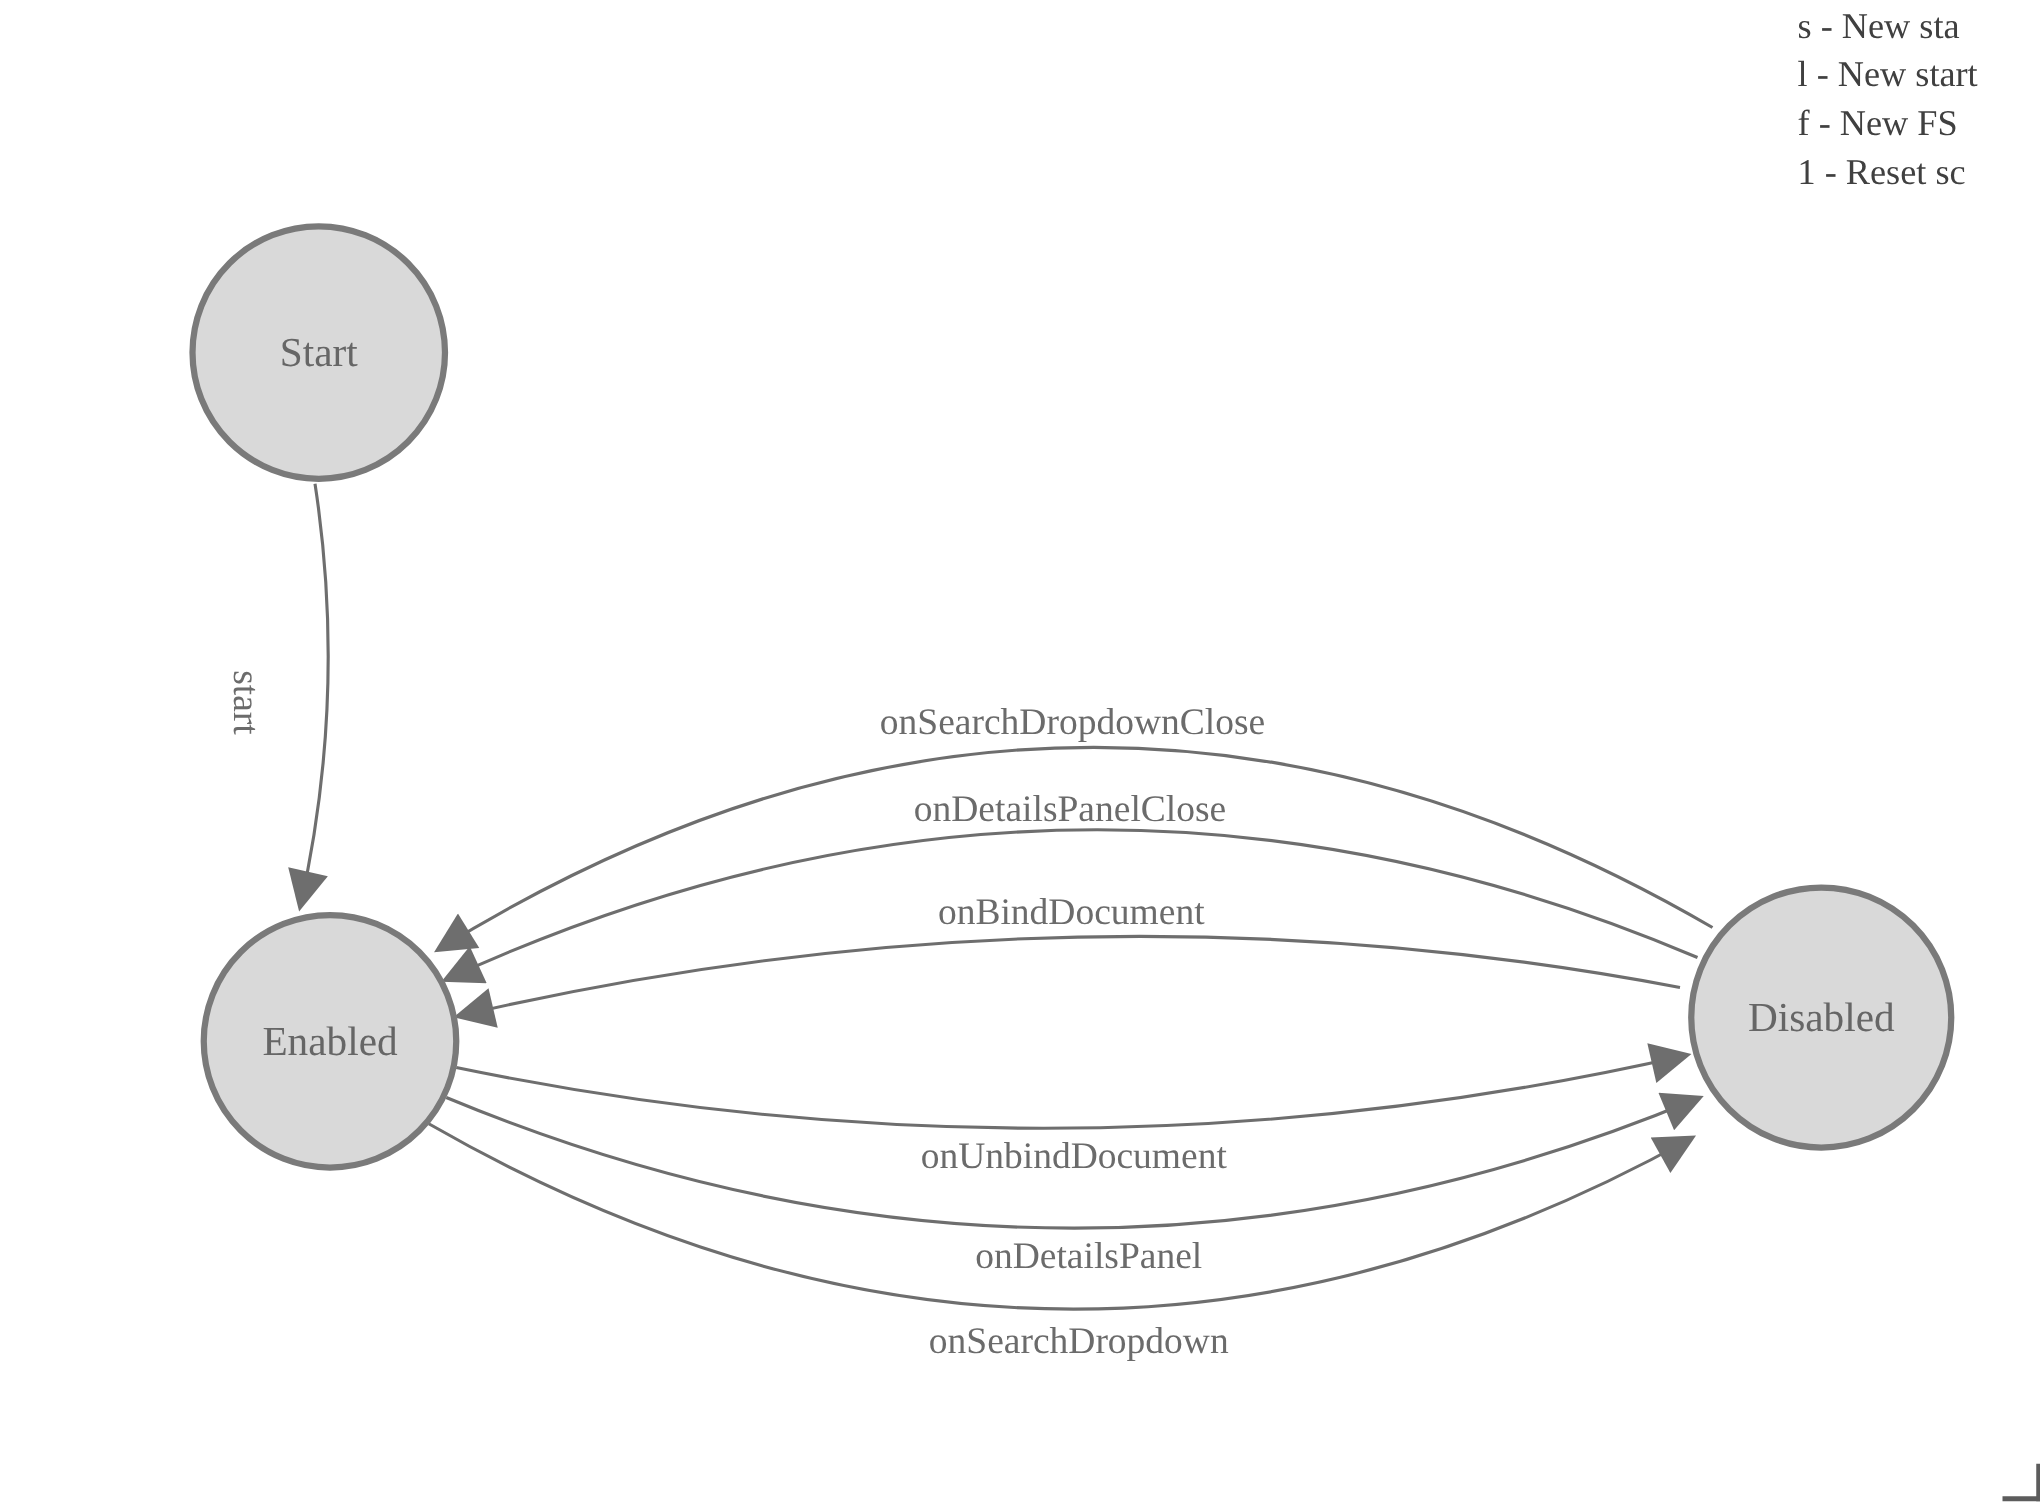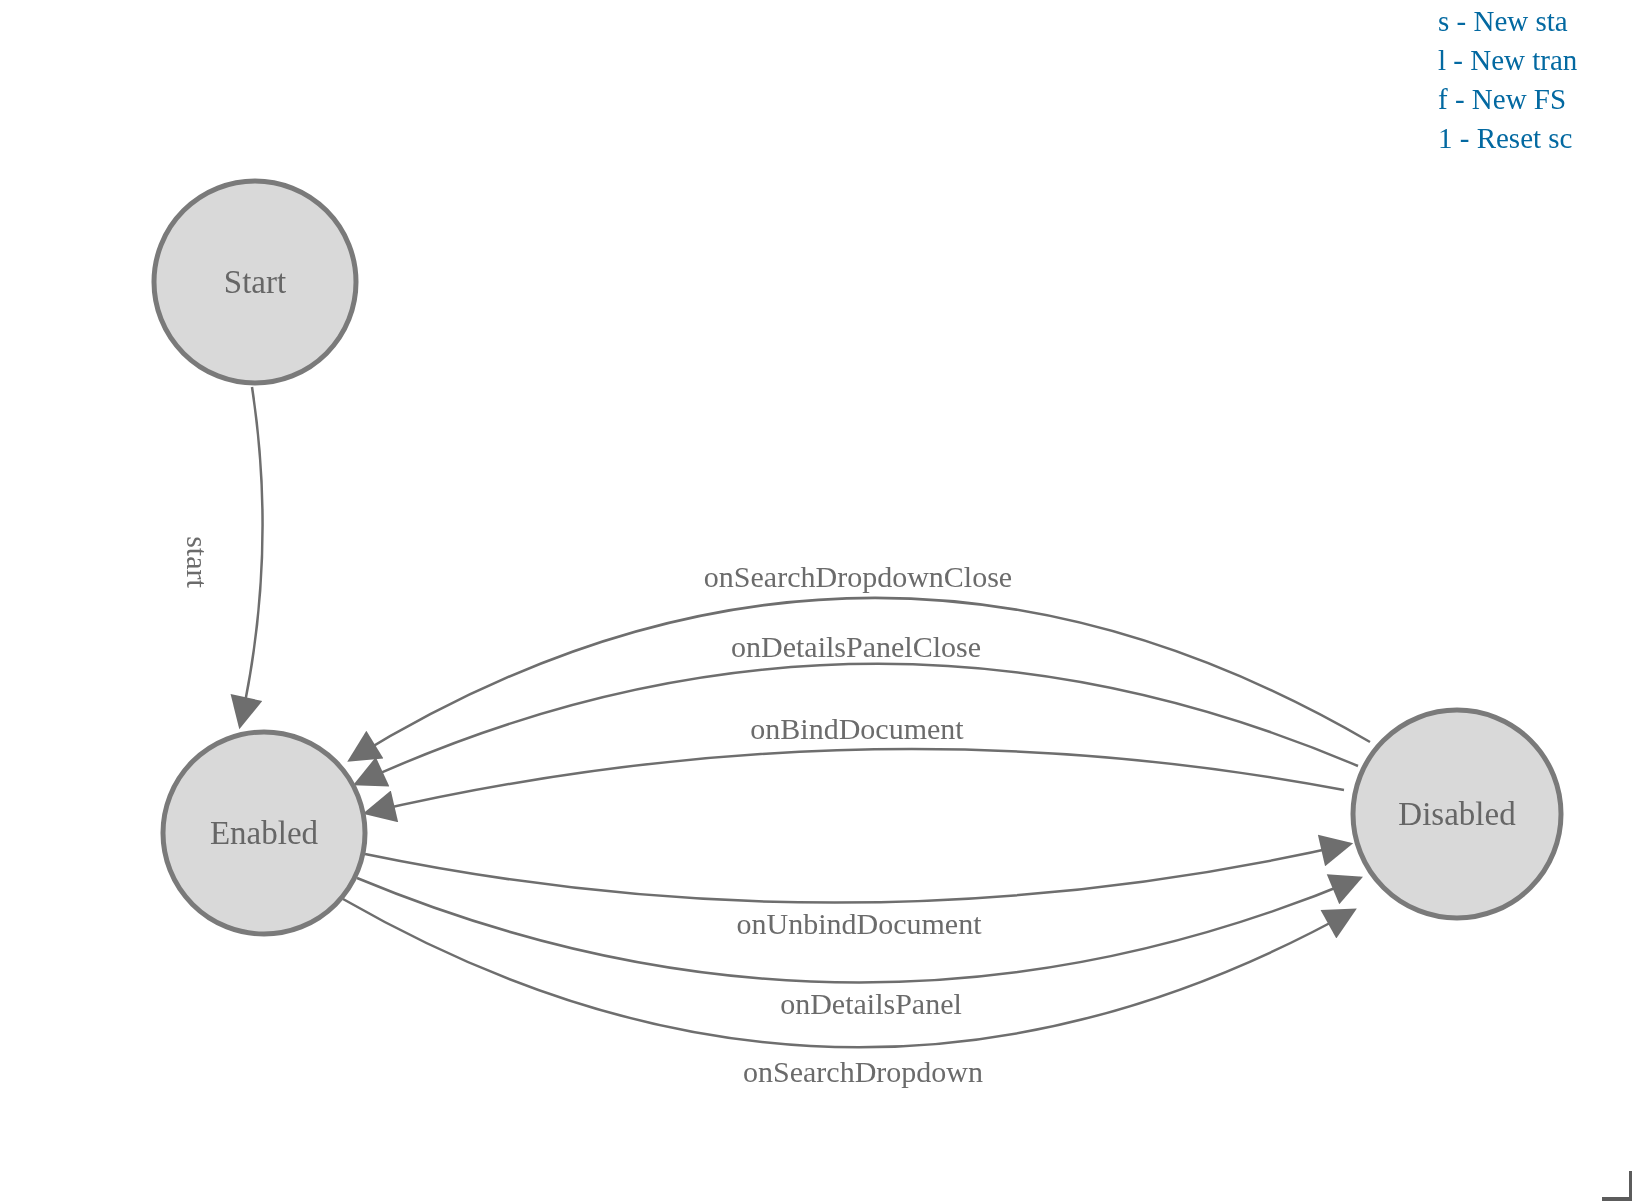--- a/index.html
+++ b/index.html
@@ -43,21 +43,21 @@
     font-size: 30px;
     fill: #6b6b6b;
     text-anchor: middle;
   }
   .legend {
     position: absolute;
     left: 1438px;
     top: 2px;
     font-size: 29px;
     line-height: 39px;
-    color: #0369a1;
+    color: #404040;
     white-space: nowrap;
   }
   .corner-mark {
     position: absolute;
     left: 1602px;
     top: 1171px;
     width: 27px;
     height: 26px;
     border-right: 4px solid #5c5c5c;
     border-bottom: 4px solid #5c5c5c;
@@ -106,20 +106,20 @@
     <text class="edge-label" x="856" y="657">onDetailsPanelClose</text>
     <text class="edge-label" x="857" y="739">onBindDocument</text>
 
     <text class="edge-label" x="859" y="934">onUnbindDocument</text>
     <text class="edge-label" x="871" y="1014">onDetailsPanel</text>
     <text class="edge-label" x="863" y="1082">onSearchDropdown</text>
   </svg>
 
   <div class="legend">
     <div>s - New sta</div>
-    <div>l - New tran</div>
+    <div>l - New start</div>
     <div>f - New FS</div>
     <div>1 - Reset sc</div>
   </div>
 
   <div class="corner-mark"></div>
 
 </div>
 
 </body></html>

